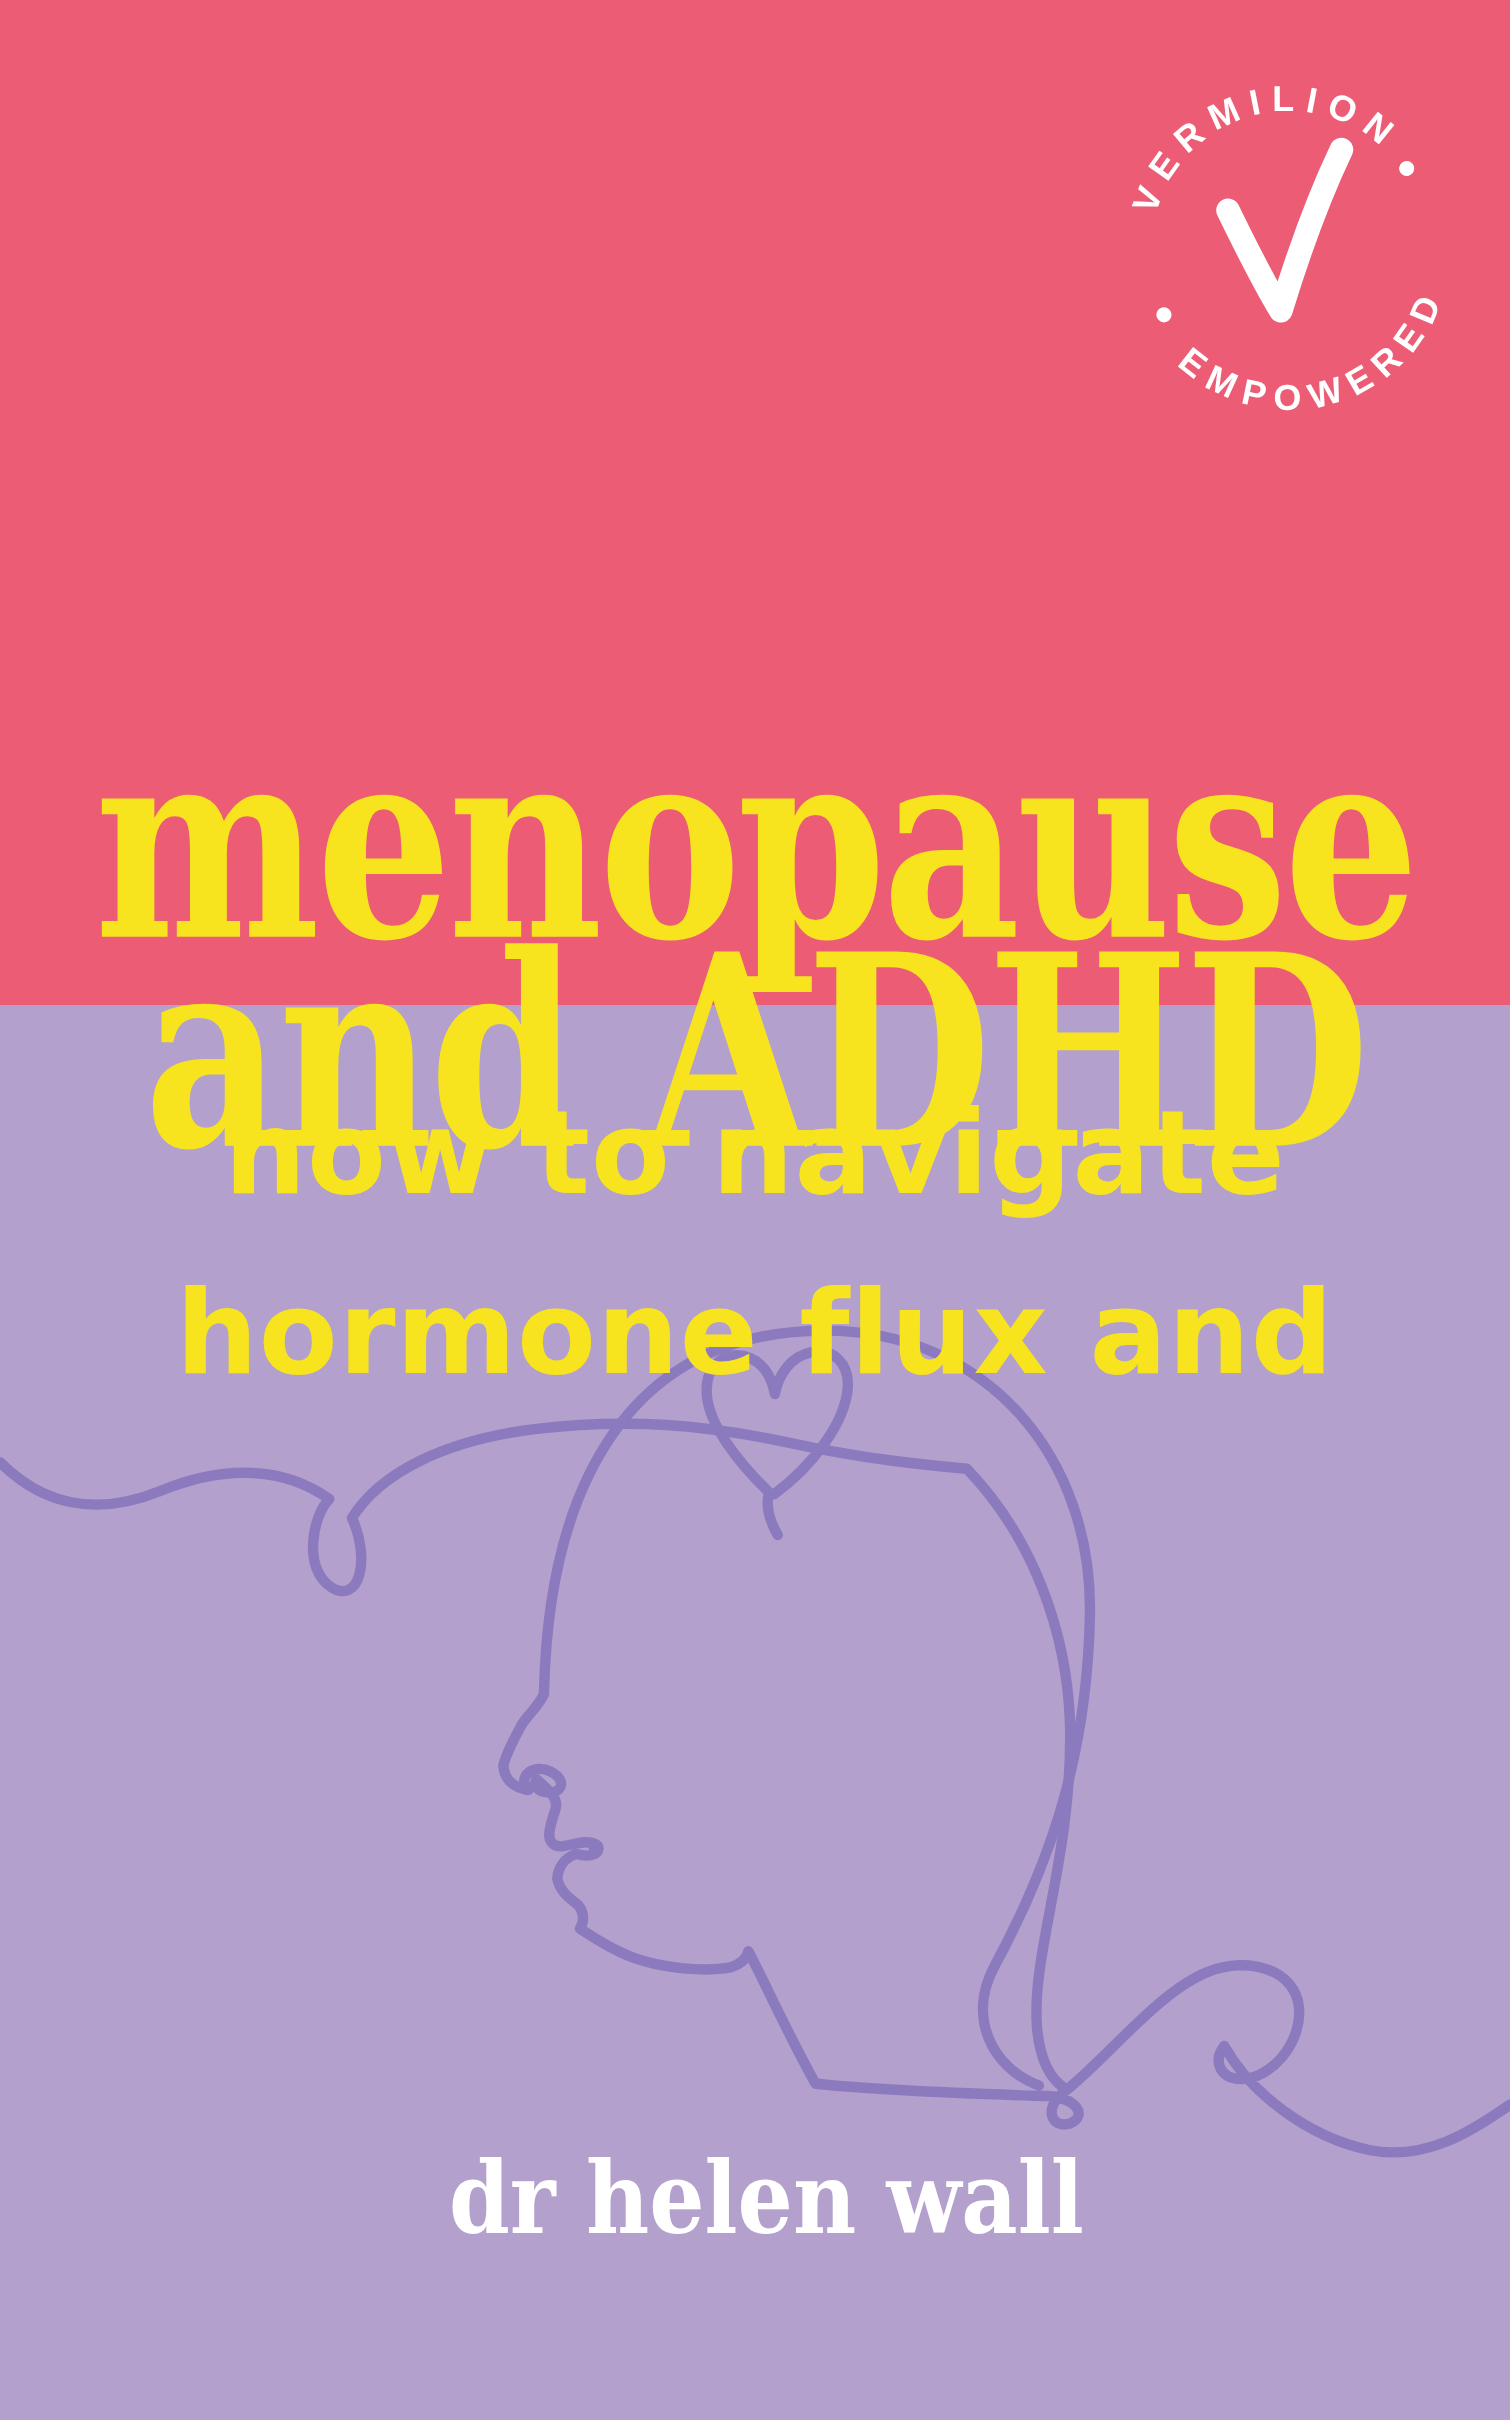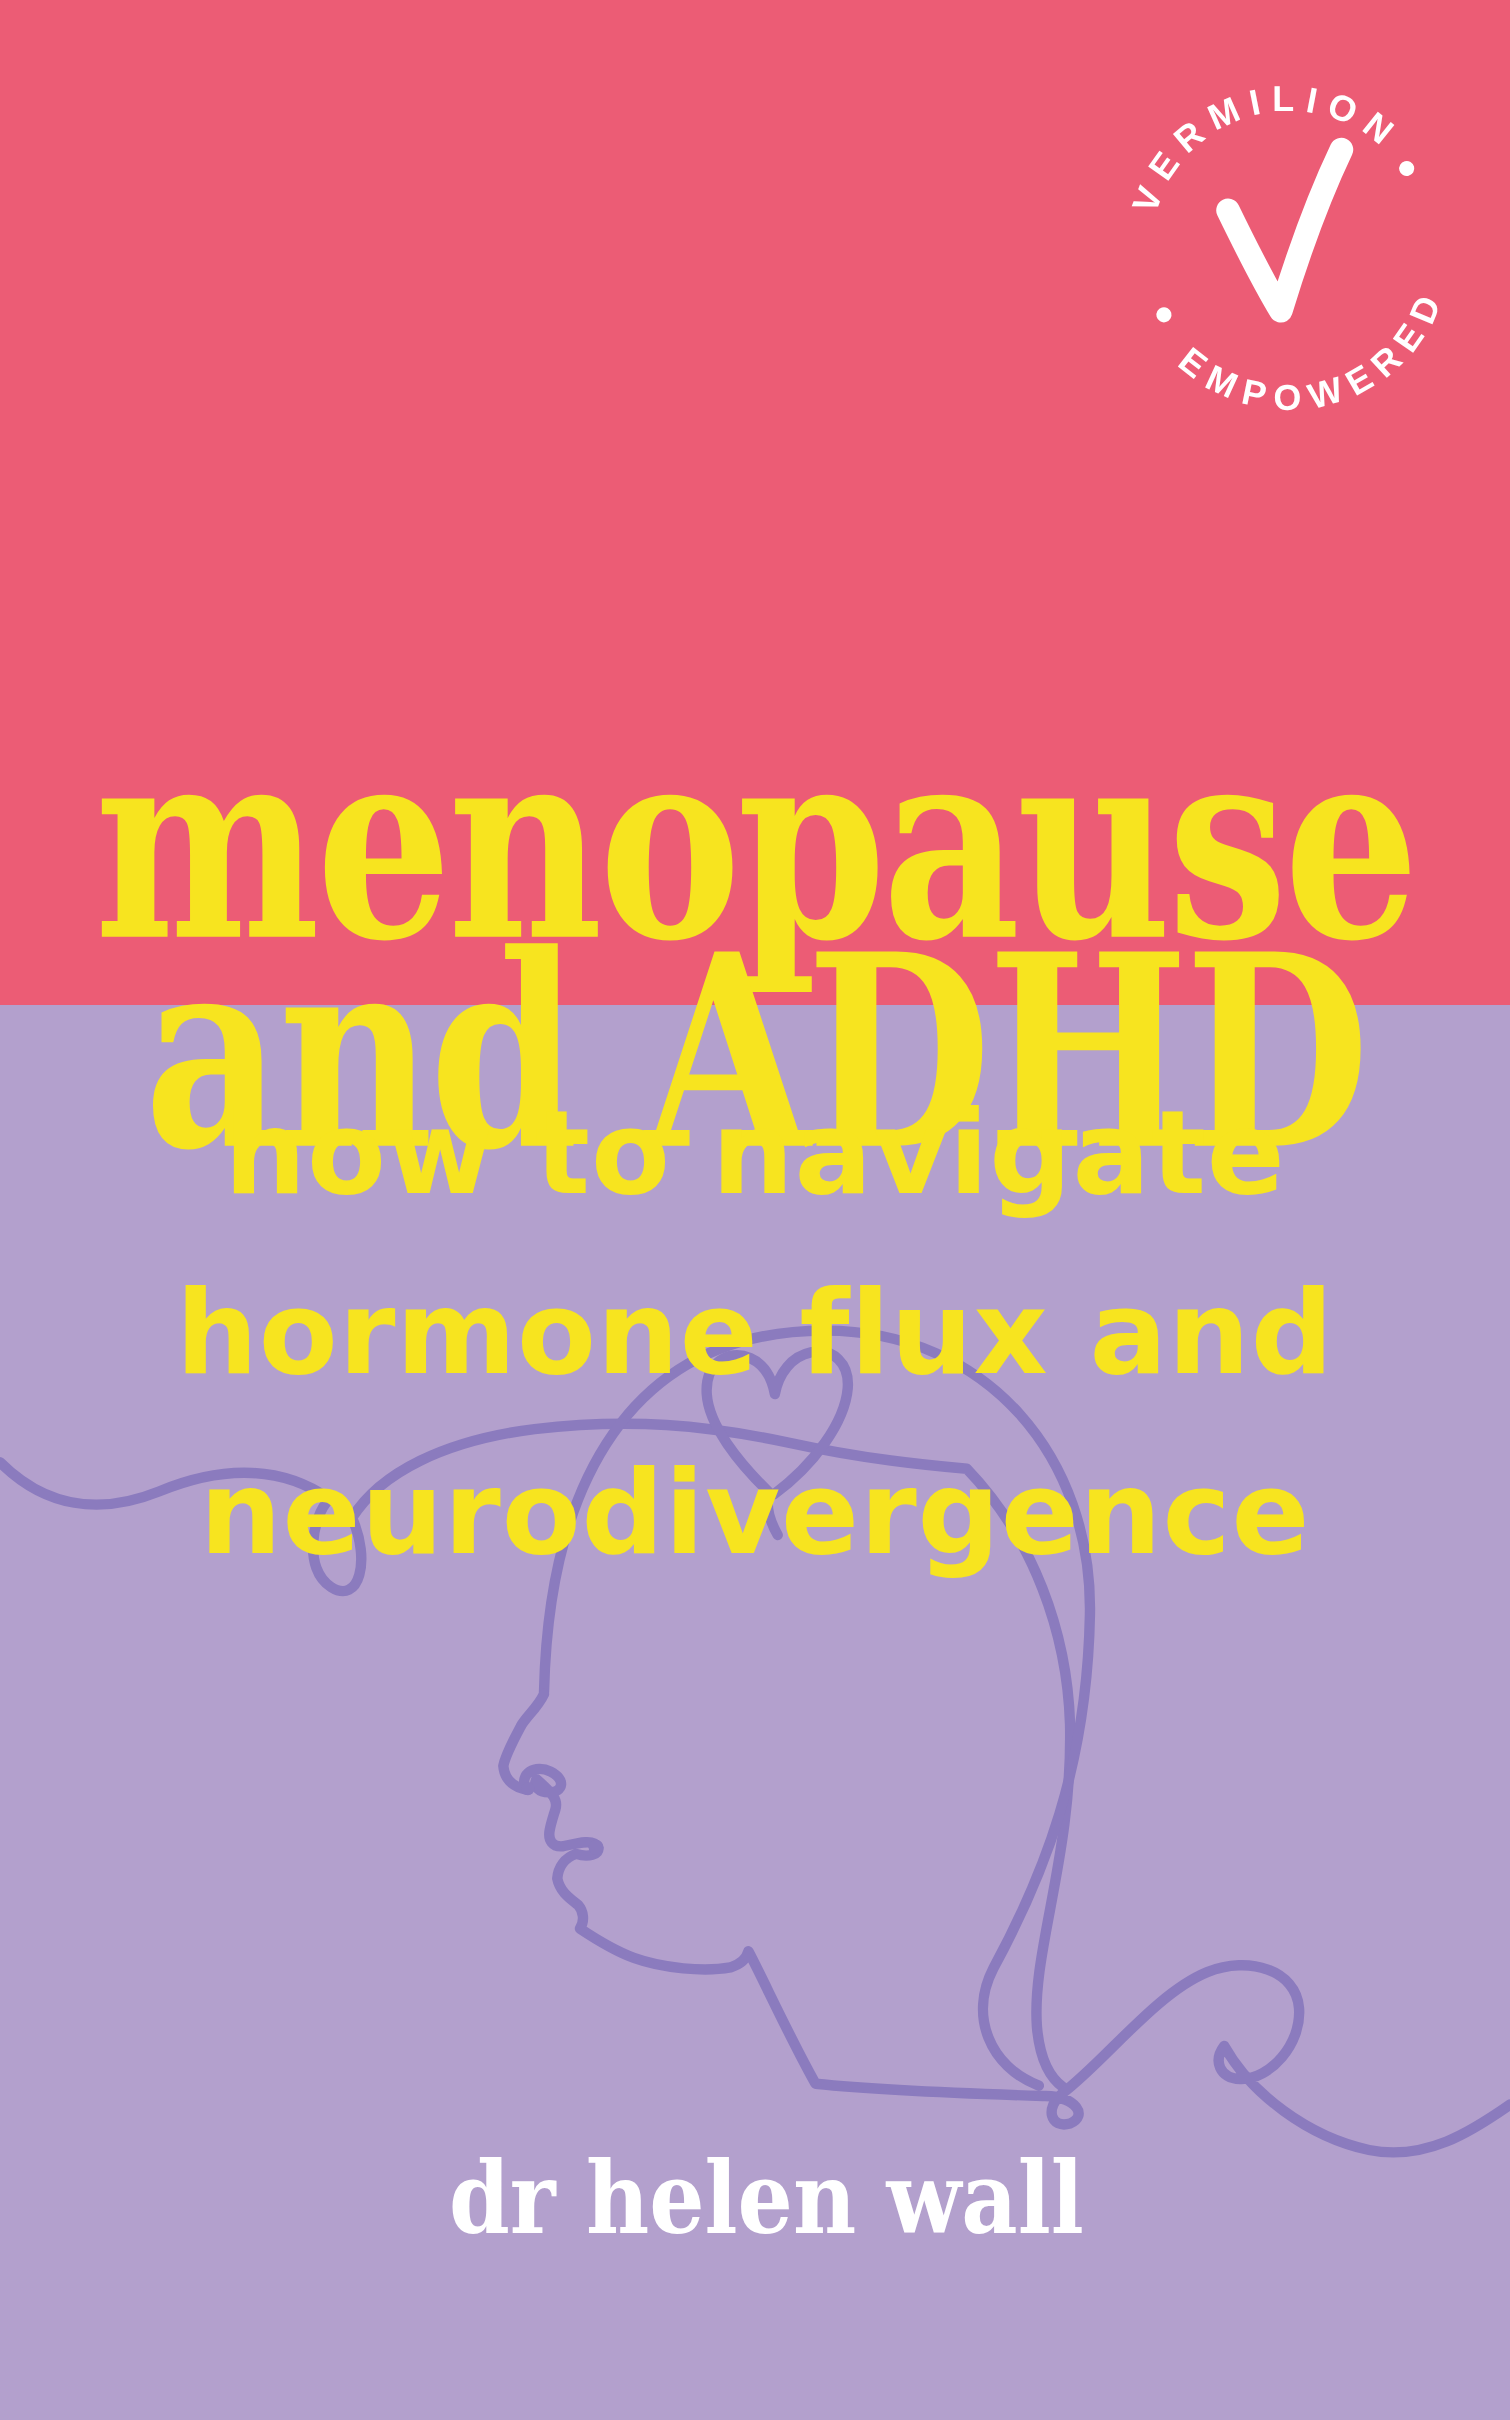--- a/index.html
+++ b/index.html
@@ -147,19 +147,18 @@
       </g>
     </g>
   </svg>
 
   <h1 class="title-line title-line1">menopause</h1>
   <h1 class="title-line title-line2">and ADHD</h1>
 
   <div class="subtitle">
     <p>how to navigate</p>
     <p>hormone flux and</p>
-    <p>neurodivergence</p>
   </div>
 
   <div class="author">dr helen wall</div>
 
 </div>
 
 
 </body></html>

